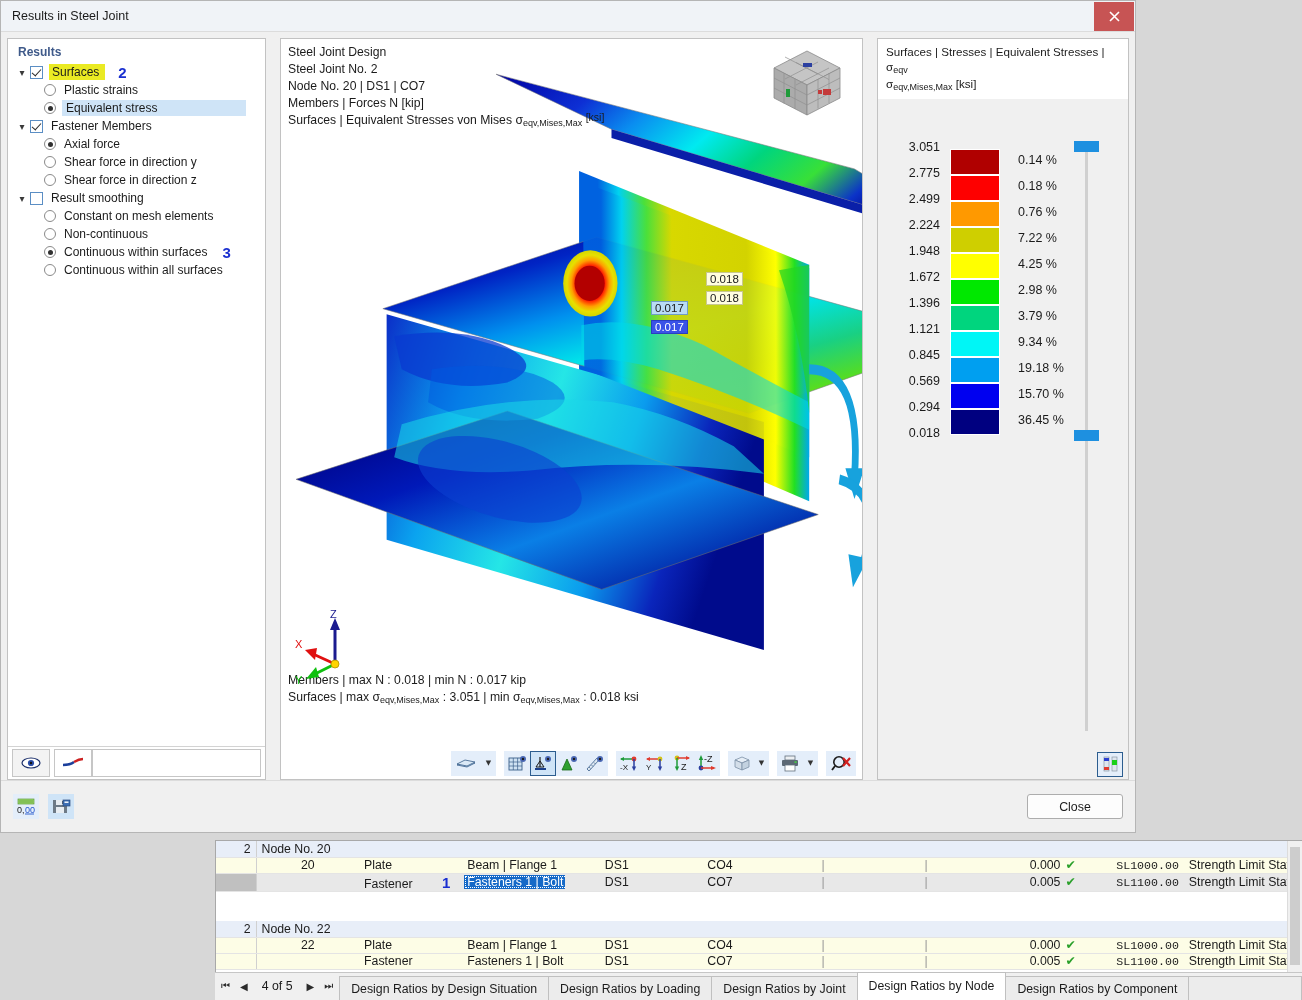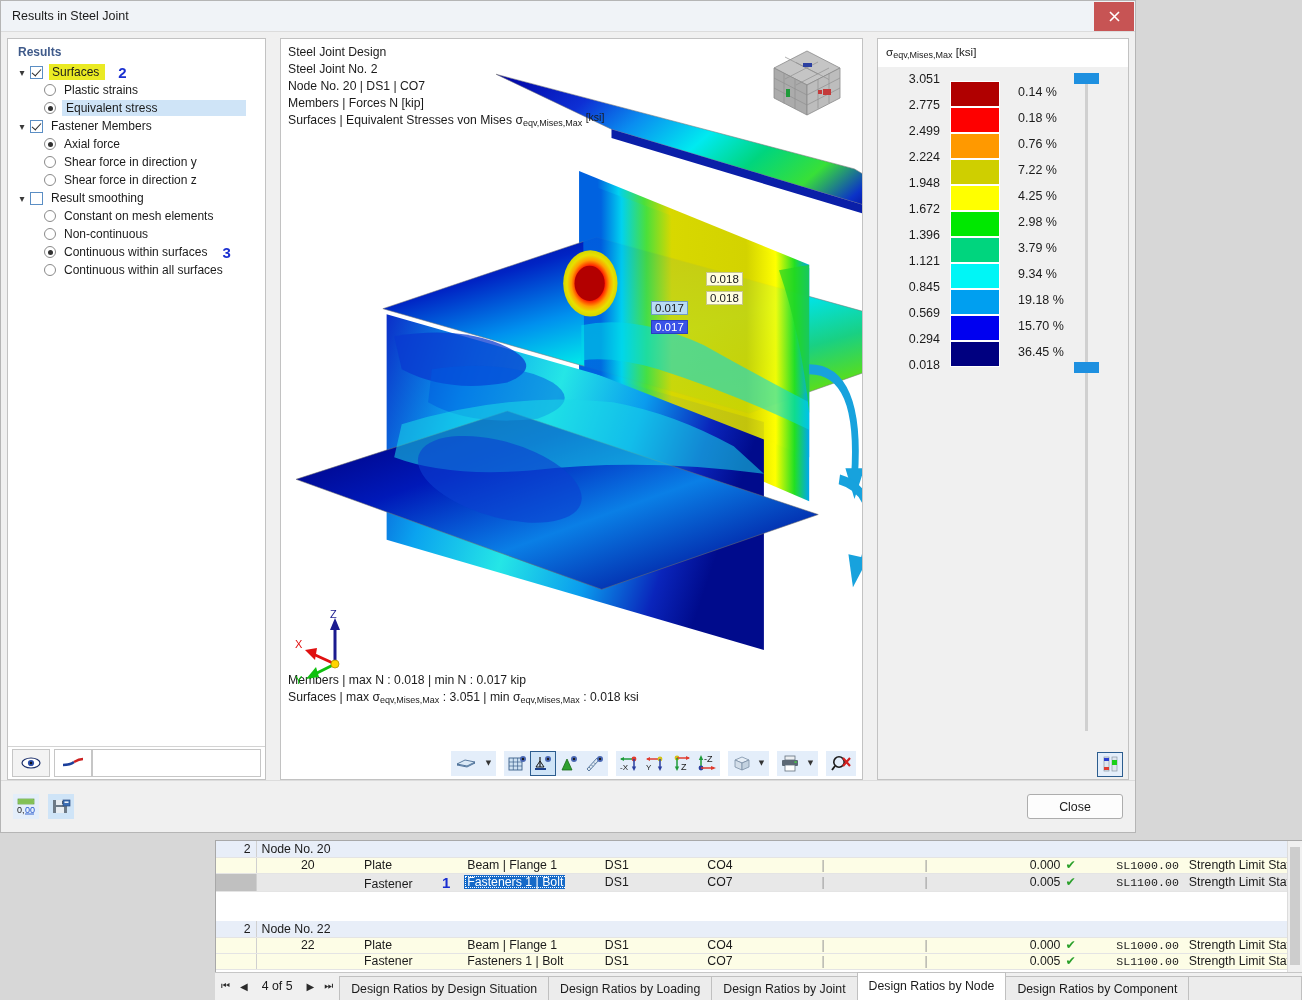--- a/index.html
+++ b/index.html
@@ -121,21 +121,21 @@
 
   
   .legendpanel {
     width: 252px; flex: none; border: 1px solid #c2c2c2; background: #f0f0f0;
     display: flex; flex-direction: column;
   }
   .lg-head {
     background: #fff; padding: 5px 6px 6px 8px; line-height: 15px; font-size: 11.6px;
     flex: none;
   }
-  .lg-body { flex: 1; position: relative; background: #f0f0f0; }
+  .lg-body { flex: 1; position: relative; background: #f0f0f0; margin-top: 36px; }
   .lg-scale { position: absolute; left: 0; top: 14px; width: 100%; }
   .lg-row { display: flex; align-items: stretch; height: 26px; }
   .lg-val {
     width: 72px; text-align: right; padding-right: 10px; font-size: 12.5px;
     position: relative; top: -9px;
   }
   .lg-swatch { width: 50px; border: 1px solid #fff; }
   .lg-pct { padding-left: 18px; font-size: 12.5px; position: relative; top: 4px; }
   .lg-slider { position: absolute; left: 207px; top: 14px; width: 3px; bottom: 18px; background: #d0d0d0; }
   .lg-handle { position: absolute; left: -11px; width: 25px; height: 11px; background: #1e90e0; }
@@ -599,20 +599,23 @@
                 <path d="M12,3 L19,11 M19,3 L12,11" stroke="#d02020" stroke-width="2.2"></path>
               </svg>
             </div>
           </div>
         </div>
       </div>
 
       <div class="legendpanel">
         <div class="lg-head">
           <div>
+            <span>Surfaces | Stresses | Equivalent Stresses | σ</span><sub class="sb">eqv</sub>
+          </div>
+          <div>
             <span>σ</span><sub class="sb">eqv,Mises,Max</sub>
             <span>[ksi]</span>
           </div>
         </div>
 
         <div class="lg-body">
           <div class="lg-scale">
             <div class="lg-row">
               <div class="lg-val">3.051</div>
               <div class="lg-swatch" style="background:#b00000"></div>

